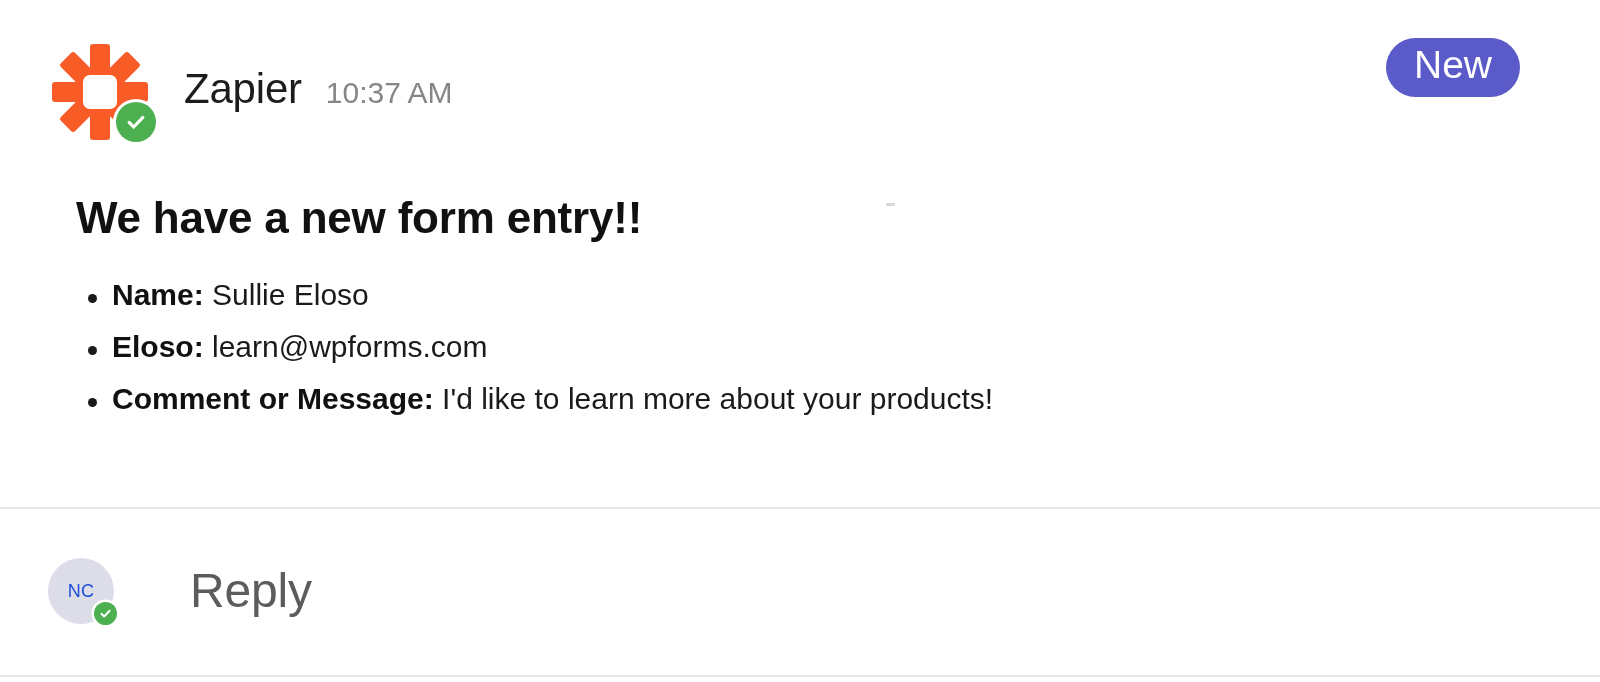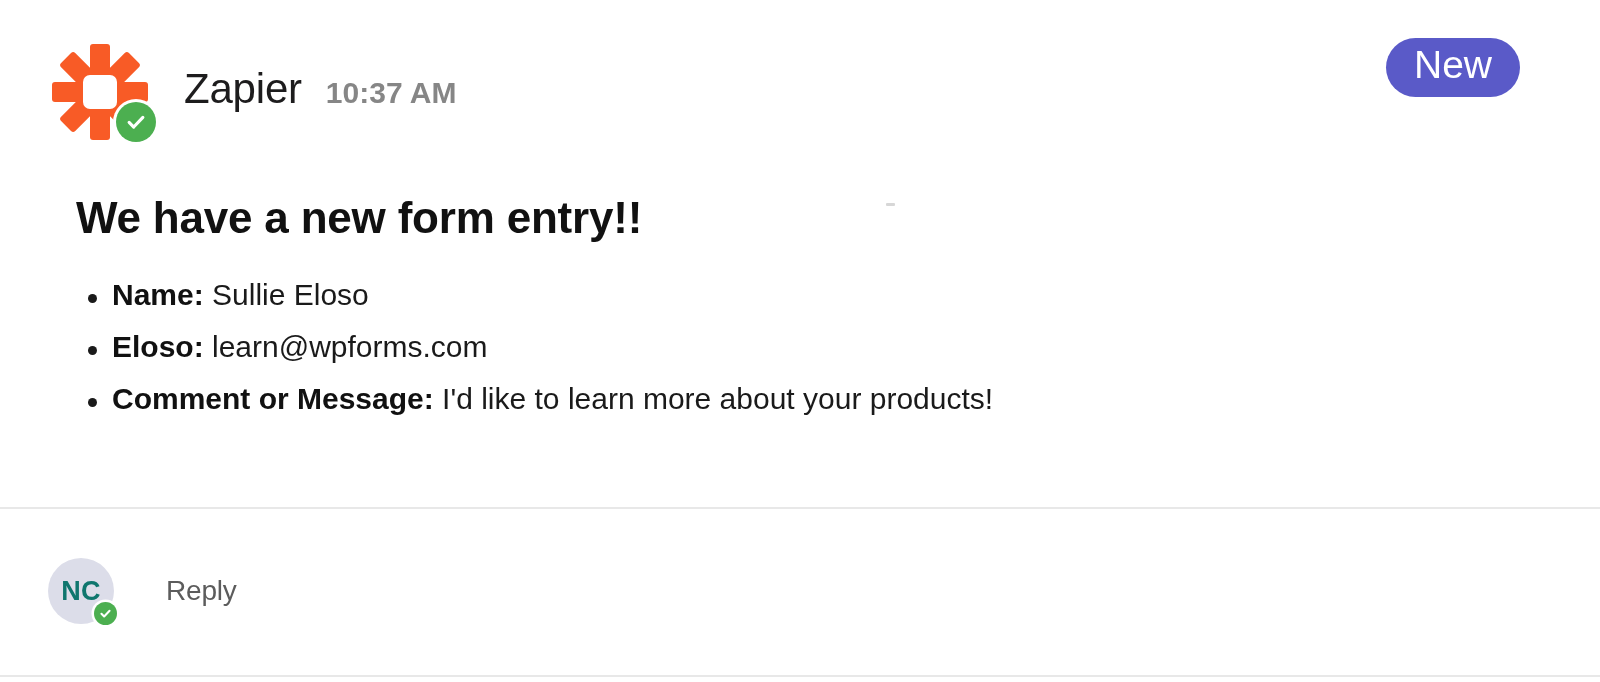--- a/index.html
+++ b/index.html
@@ -70,21 +70,21 @@
   }
   .sender-name {
     font-size: 42px;
     font-weight: 400;
     color: #1d1c1d;
     letter-spacing: -0.2px;
     line-height: 1;
   }
   .timestamp {
     font-size: 30px;
-    font-weight: 700;
+    font-weight: 400;
     color: #868686;
     margin-left: 24px;
     line-height: 1;
   }
 
   
   .new-badge {
     position: absolute;
     right: 80px;
     top: 38px;
@@ -188,43 +188,43 @@
     flex: 0 0 auto;
   }
   .reply-avatar {
     width: 66px;
     height: 66px;
     border-radius: 50%;
     background: #DCDDE9;
     display: flex;
     align-items: center;
     justify-content: center;
-    font-size: 27px;
-    font-weight: 700;
-    color: #0f766e;
+    font-size: 18px;
+    font-weight: 400;
+    color: #1d4ed8;
     letter-spacing: 0.3px;
   }
   .reply-presence {
     position: absolute;
     right: -3px;
     bottom: -1px;
     width: 23px;
     height: 23px;
     border-radius: 50%;
     background: #4CAF50;
     display: flex;
     align-items: center;
     justify-content: center;
     box-shadow: 0 0 0 2.5px #ffffff;
   }
   .reply-presence svg { width: 13px; height: 13px; display: block; }
 
   .reply-label {
-    margin-left: 52px;
-    font-size: 28px;
+    margin-left: 76px;
+    font-size: 48px;
     font-weight: 400;
     color: #5c5c5c;
     letter-spacing: -0.2px;
     line-height: 1;
   }
 </style>
 </head>
 <body>
 
 <div class="message-card">

